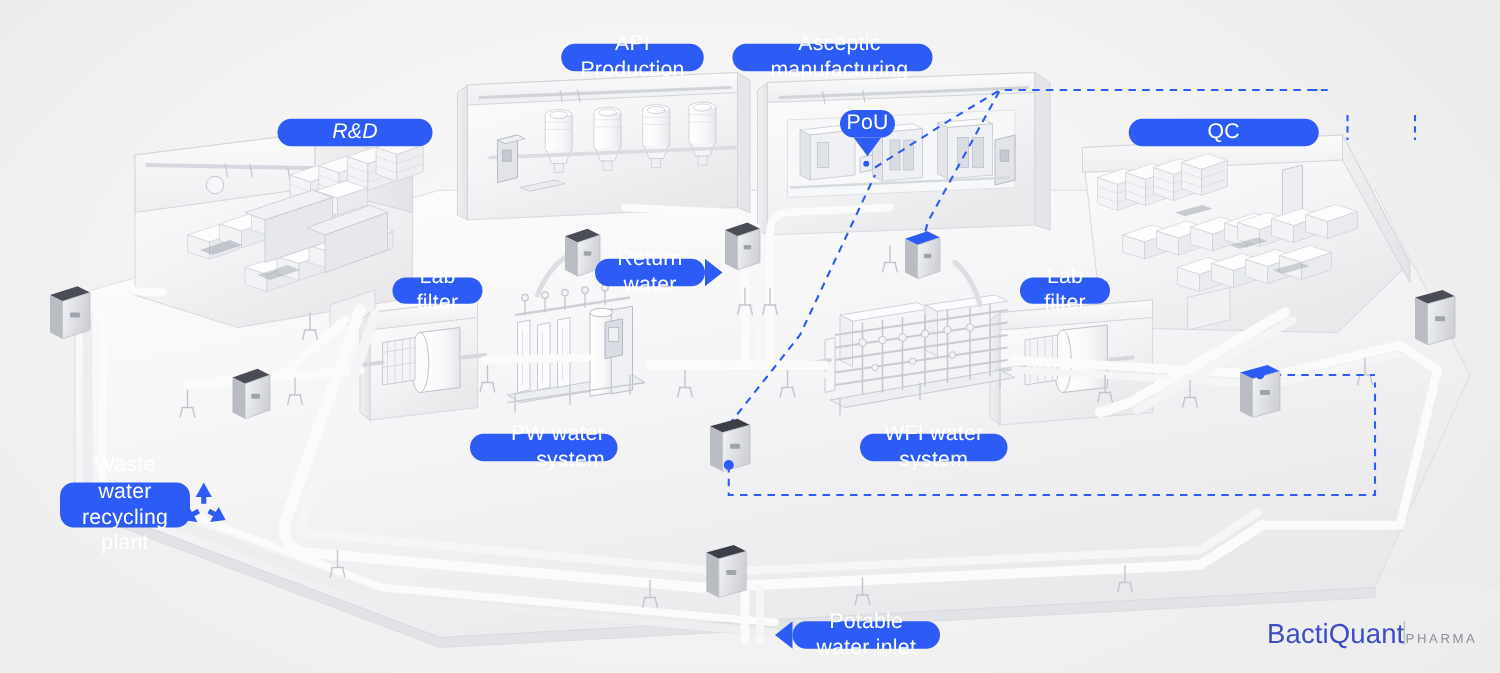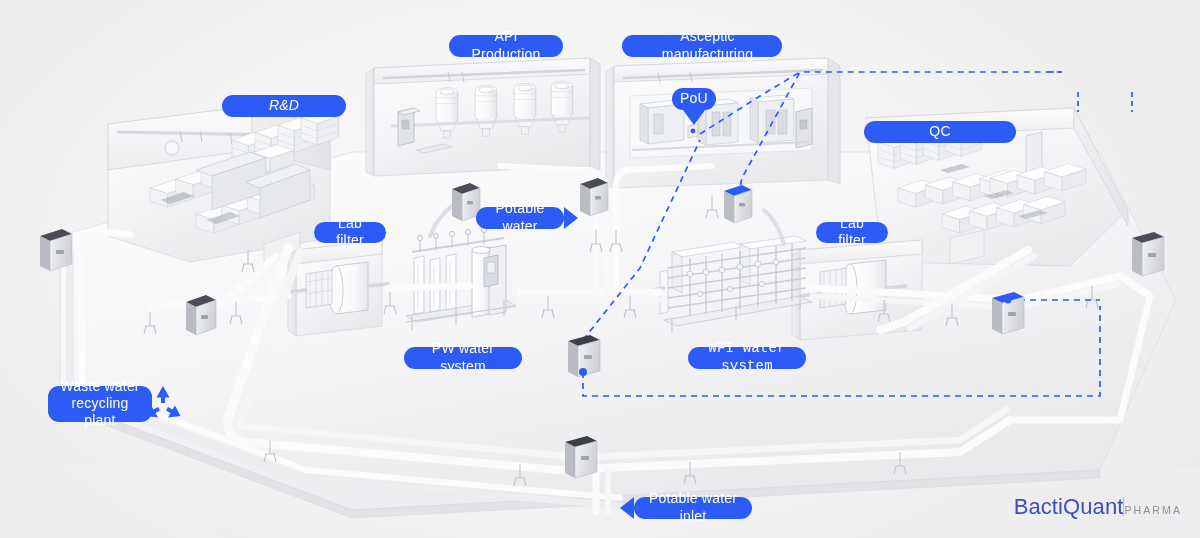--- a/index.html
+++ b/index.html
@@ -12,21 +12,21 @@
     position: relative; width: 1200px; height: 538px;
     background:
       radial-gradient(ellipse 900px 520px at 46% 46%, #fbfbfc 0%, #f3f3f4 48%, #ececed 78%, #e6e6e8 100%);
     overflow: hidden;
   }
   #scene { position: absolute; inset: 0; }
   .lbl {
     position: absolute;
     background: var(--accent, #2d5bf5);
     color: #ffffff;
-    font-size: 14px;
+    font-size: 17px;
     letter-spacing: .2px;
     line-height: 1.22;
     padding: 4px 10px 5px;
     white-space: pre-line;
     text-align: center;
     border-radius: 11px;
     display: flex; align-items: center; justify-content: center;
     z-index: 40;
   }
   .arrow-r::after {
@@ -574,28 +574,28 @@
         <path d="M21,2 L27.5,13.5 L23,13.5 L23,19 L19,19 L19,13.5 L14.5,13.5 Z"></path>
         <path d="M3.5,32 L9,21.5 L11.5,25.5 L16,23 L18,26.5 L13.5,29 L16,33.5 Z"></path>
         <path d="M38.5,32 L26,33.5 L28.5,29 L24,26.5 L26,23 L30.5,25.5 L33,21.5 Z"></path>
       </g>
     </svg>
   </div>
 
   <div id="labels">
       <div class="lbl" style="left: 222px; top: 95px; width: 124px; height: 22px; font-style: italic; --accent: #2d5bf5;">R&amp;D</div>
       <div class="lbl" style="left: 449px; top: 35px; width: 114px; height: 22px; --accent: #2d5bf5;">API Production</div>
-      <div class="lbl" style="left: 622px; top: 35px; width: 160px; height: 22px; padding-left: 21px; --accent: #2d5bf5;">Asceptic manufacturing</div>
-      <div class="lbl" style="left: 864px; top: 95px; width: 152px; height: 22px; margin-top: 26px; --accent: #2d5bf5;">QC</div>
+      <div class="lbl" style="left: 586px; top: 35px; width: 160px; height: 22px; padding-left: 21px; --accent: #2d5bf5;">Asceptic manufacturing</div>
+      <div class="lbl" style="left: 903px; top: 95px; width: 152px; height: 22px; --accent: #2d5bf5;">QC</div>
       <div class="lbl pin" style="left: 672px; top: 88px; width: 44px; height: 22px; text-align: center; --accent: #2d5bf5;">PoU</div>
       <div class="lbl" style="left: 314px; top: 222px; width: 72px; height: 21px; --accent: #2d5bf5;">Lab filter</div>
       <div class="lbl" style="left: 816px; top: 222px; width: 72px; height: 21px; --accent: #2d5bf5;">Lab filter</div>
-      <div class="lbl arrow-r" style="left: 476px; top: 207px; width: 88px; height: 22px; --accent: #2d5bf5;">Potable water</div>
-      <div class="lbl" style="left: 404px; top: 347px; width: 118px; height: 22px; --accent: #2d5bf5;">PW water system</div>
-      <div class="lbl" style="left: 688px; top: 347px; width: 118px; height: 22px; font-family: Liberation Mono, monospace; --accent: #2d5bf5;">WFI water system</div>
+      <div class="lbl arrow-r" style="left: 476px; top: 207px; width: 88px; height: 22px; --accent: #2d5bf5;">Return water</div>
+      <div class="lbl" style="left: 376px; top: 347px; width: 118px; height: 22px; text-align: right; --accent: #2d5bf5;">PW water system</div>
+      <div class="lbl" style="left: 688px; top: 347px; width: 118px; height: 22px; --accent: #2d5bf5;">WFI water system</div>
       <div class="lbl" style="left: 48px; top: 386px; width: 104px; height: 36px; --accent: #2d5bf5;">Waste water
 recycling plant</div>
       <div class="lbl arrow-l" style="left: 634px; top: 497px; width: 118px; height: 22px; --accent: #2d5bf5;">Potable water inlet</div>
     </div>
 
   <div id="brand">
     <span class="bq">BactiQuant</span>
     <span class="sep"></span>
     <span class="ph">PHARMA</span>
   </div>

